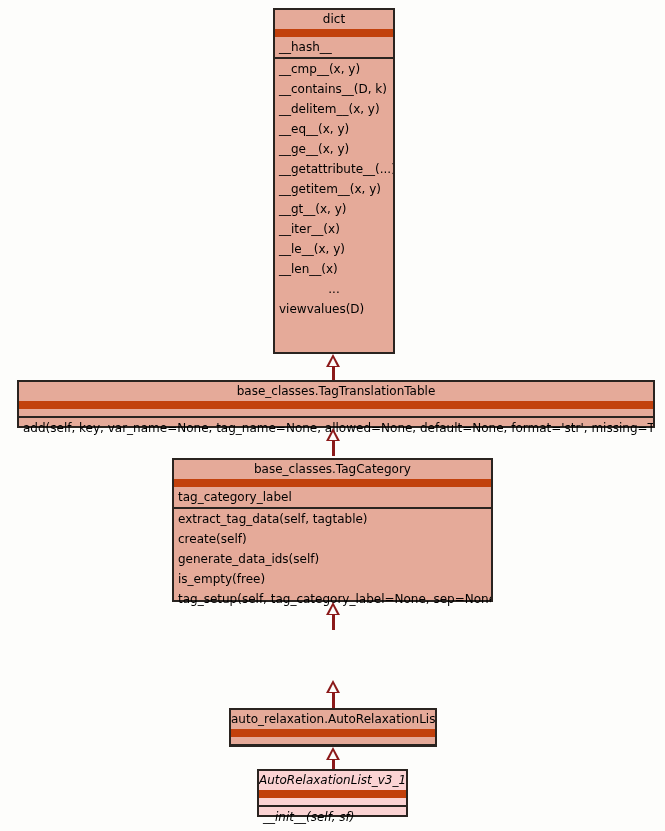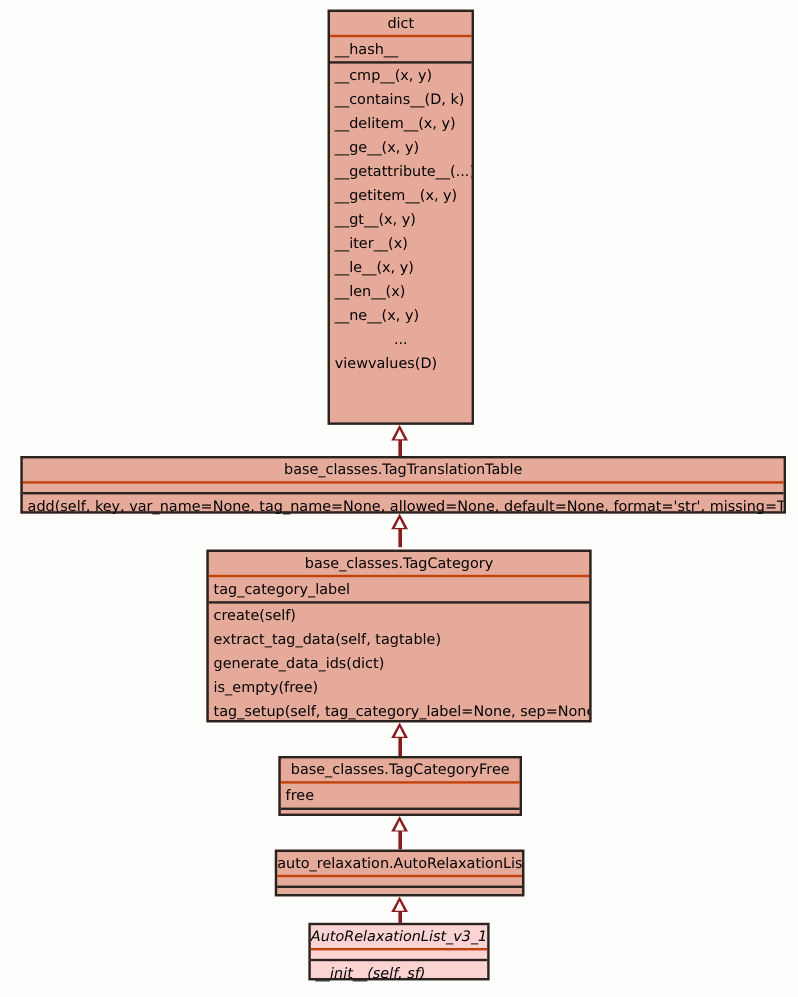--- a/index.html
+++ b/index.html
@@ -28,21 +28,21 @@
     box-sizing: border-box;
     border: 2px solid #2a2420;
     background: #e5aa99;
     color: #000000;
   }
   .uml-box.light {
     background: #fbd3d3;
   }
   .compartment {
     box-sizing: border-box;
-    border-bottom: 2px solid #c2410c;
+    border-bottom: 8px solid #c2410c;
   }
   .compartment:last-child {
     border-bottom: none;
   }
   .title-row {
     text-align: center;
     font-size: 12px;
     line-height: 19px;
     height: 19px;
     white-space: nowrap;
@@ -109,28 +109,28 @@
     <div class="compartment">
       <div class="title-row">dict</div>
     </div>
     <div class="compartment attr-compartment">
       <div class="member-row">__hash__</div>
     </div>
     <div class="compartment ops-compartment last">
       <div class="member-row">__cmp__(x, y)</div>
       <div class="member-row">__contains__(D, k)</div>
       <div class="member-row">__delitem__(x, y)</div>
+      <div class="member-row">__eq__(x, y)</div>
       <div class="member-row">__ge__(x, y)</div>
       <div class="member-row">__getattribute__(...)</div>
       <div class="member-row">__getitem__(x, y)</div>
       <div class="member-row">__gt__(x, y)</div>
       <div class="member-row">__iter__(x)</div>
       <div class="member-row">__le__(x, y)</div>
       <div class="member-row">__len__(x)</div>
-      <div class="member-row">__ne__(x, y)</div>
       <div class="member-row center">...</div>
       <div class="member-row">viewvalues(D)</div>
     </div>
   </div>
 
   <div class="edge" style="left:326px; top:354px; width:16px; height:26px;">
     <div class="edge-line" style="left:6px; top:10px; width:3px; height:16px;"></div>
     <div class="arrow-head" style="left:0px; top:0px;"></div>
     <div class="arrow-head-inner light" style="left:3px; top:4px;"></div>
   </div>
@@ -152,43 +152,34 @@
   </div>
 
   <div class="uml-box" style="left:172px; top:458px; width:321px; height:144px;">
     <div class="compartment">
       <div class="title-row">base_classes.TagCategory</div>
     </div>
     <div class="compartment attr-compartment">
       <div class="member-row">tag_category_label</div>
     </div>
     <div class="compartment ops-compartment last">
+      <div class="member-row">extract_tag_data(self, tagtable)</div>
       <div class="member-row">create(self)</div>
-      <div class="member-row">extract_tag_data(self, tagtable)</div>
-      <div class="member-row">generate_data_ids(dict)</div>
+      <div class="member-row">generate_data_ids(self)</div>
       <div class="member-row">is_empty(free)</div>
       <div class="member-row">tag_setup(self, tag_category_label=None, sep=None)</div>
     </div>
   </div>
 
   <div class="edge" style="left:326px; top:602px; width:16px; height:28px;">
     <div class="edge-line" style="left:6px; top:10px; width:3px; height:18px;"></div>
     <div class="arrow-head" style="left:0px; top:0px;"></div>
     <div class="arrow-head-inner light" style="left:3px; top:4px;"></div>
   </div>
 
-  <div class="uml-box" style="left:232px; top:630px; width:203px; height:50px;">
-    <div class="compartment">
-      <div class="title-row">base_classes.TagCategoryFree</div>
-    </div>
-    <div class="compartment attr-compartment">
-      <div class="member-row">free</div>
-    </div>
-    <div class="compartment ops-compartment last empty-row"></div>
-  </div>
 
   <div class="edge" style="left:326px; top:680px; width:16px; height:28px;">
     <div class="edge-line" style="left:6px; top:10px; width:3px; height:18px;"></div>
     <div class="arrow-head" style="left:0px; top:0px;"></div>
     <div class="arrow-head-inner light" style="left:3px; top:4px;"></div>
   </div>
 
   <div class="uml-box" style="left:229px; top:708px; width:208px; height:39px;">
     <div class="compartment">
       <div class="title-row">auto_relaxation.AutoRelaxationList</div>

